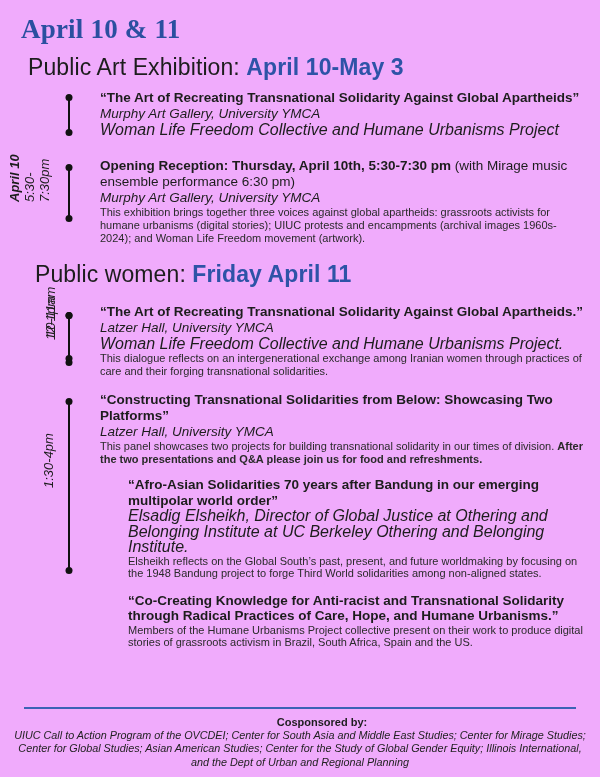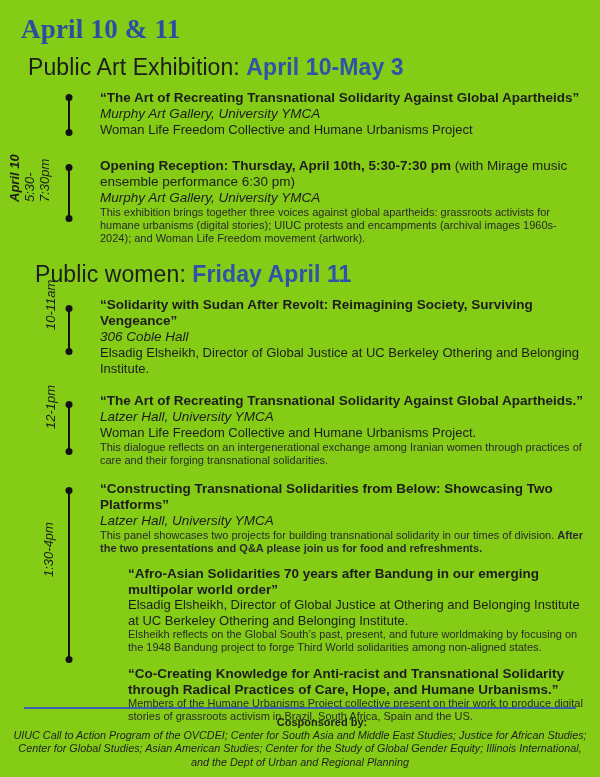--- a/index.html
+++ b/index.html
@@ -1,20 +1,20 @@
 <!DOCTYPE html>
 <html><head>
 <meta charset="utf-8">
 <style>
   html,body { margin:0; padding:0; }
   .page {
     position: relative;
     width: 600px;
     height: 777px;
-    background: #84cc16;
+    background: #f0abfc;
     font-family: "Liberation Sans", sans-serif;
     color: #1d1d1d;
     overflow: hidden;
     box-sizing: border-box;
   }
 
   
   .masthead { padding: 14px 20px 0 21px; }
   .date-line {
     font-family: "Liberation Serif", serif;
@@ -50,21 +50,21 @@
   .entries { }
   .entry {
     position: relative;
     padding-left: 100px;
     padding-right: 14px;
     box-sizing: border-box;
   }
   .entry p { margin: 0; }
   .e-title { font-size: 13.5px; font-weight: 700; line-height: 16px; }
   .e-venue { font-size: 13.5px; font-style: italic; line-height: 16px; }
-  .e-body  { font-size: 13px; line-height: 16px; }
+  .e-body  { font-size: 16px; line-height: 16px; font-style: italic; }
   .e-desc  { font-size: 11px; line-height: 13px; color: #2a2a2a; }
   .e-desc .d-bold { font-weight: 700; }
   .t-rest { font-weight: 400; }
 
   
   .timeline {
     position: absolute;
     left: 68px;
     width: 2px;
     background: #111;
@@ -174,25 +174,20 @@
     <span class="sh-label">Public women: </span><span class="sh-date">Friday April 11</span>
   </div>
 
   <div class="entries">
 
     <div class="entry m-b-16">
       <div class="side-anchor" style="left:50px;top:33px;">
         <span class="rot">10-11am</span>
       </div>
       <div class="timeline" style="top:12px;height:42px;"></div>
-      <div>
-        <p class="e-title">“Solidarity with Sudan After Revolt: Reimagining Society, Surviving Vengeance”</p>
-        <p class="e-venue">306 Coble Hall</p>
-        <p class="e-body">Elsadig Elsheikh, Director of Global Justice at UC Berkeley Othering and Belonging Institute.</p>
-      </div>
     </div>
 
     <div class="entry m-b-14">
       <div class="side-anchor" style="left:50px;top:36px;">
         <span class="rot">12-1pm</span>
       </div>
       <div class="timeline" style="top:12px;height:46px;"></div>
       <div>
         <p class="e-title">“The Art of Recreating Transnational Solidarity Against Global Apartheids.”</p>
         <p class="e-venue">Latzer Hall, University YMCA</p>
@@ -221,16 +216,16 @@
           <p class="e-title">“Co-Creating Knowledge for Anti-racist and Transnational Solidarity through Radical Practices of Care, Hope, and Humane Urbanisms.”</p>
           <p class="e-desc">Members of the Humane Urbanisms Project collective present on their work to produce digital stories of grassroots activism in Brazil, South Africa, Spain and the US.</p>
         </div>
       </div>
     </div>
   </div>
 
   <div class="footer">
     <div class="footer-rule"></div>
     <p class="footer-label">Cosponsored by:</p>
-    <p class="footer-sponsors">UIUC Call to Action Program of the OVCDEI; Center for South Asia and Middle East Studies; Justice for African Studies; Center for Global Studies; Asian American Studies; Center for the Study of Global Gender Equity; Illinois International, and the Dept of Urban and Regional Planning</p>
+    <p class="footer-sponsors">UIUC Call to Action Program of the OVCDEI; Center for South Asia and Middle East Studies; Center for Mirage Studies; Center for Global Studies; Asian American Studies; Center for the Study of Global Gender Equity; Illinois International, and the Dept of Urban and Regional Planning</p>
   </div>
 
 </div>
 
 </body></html>

